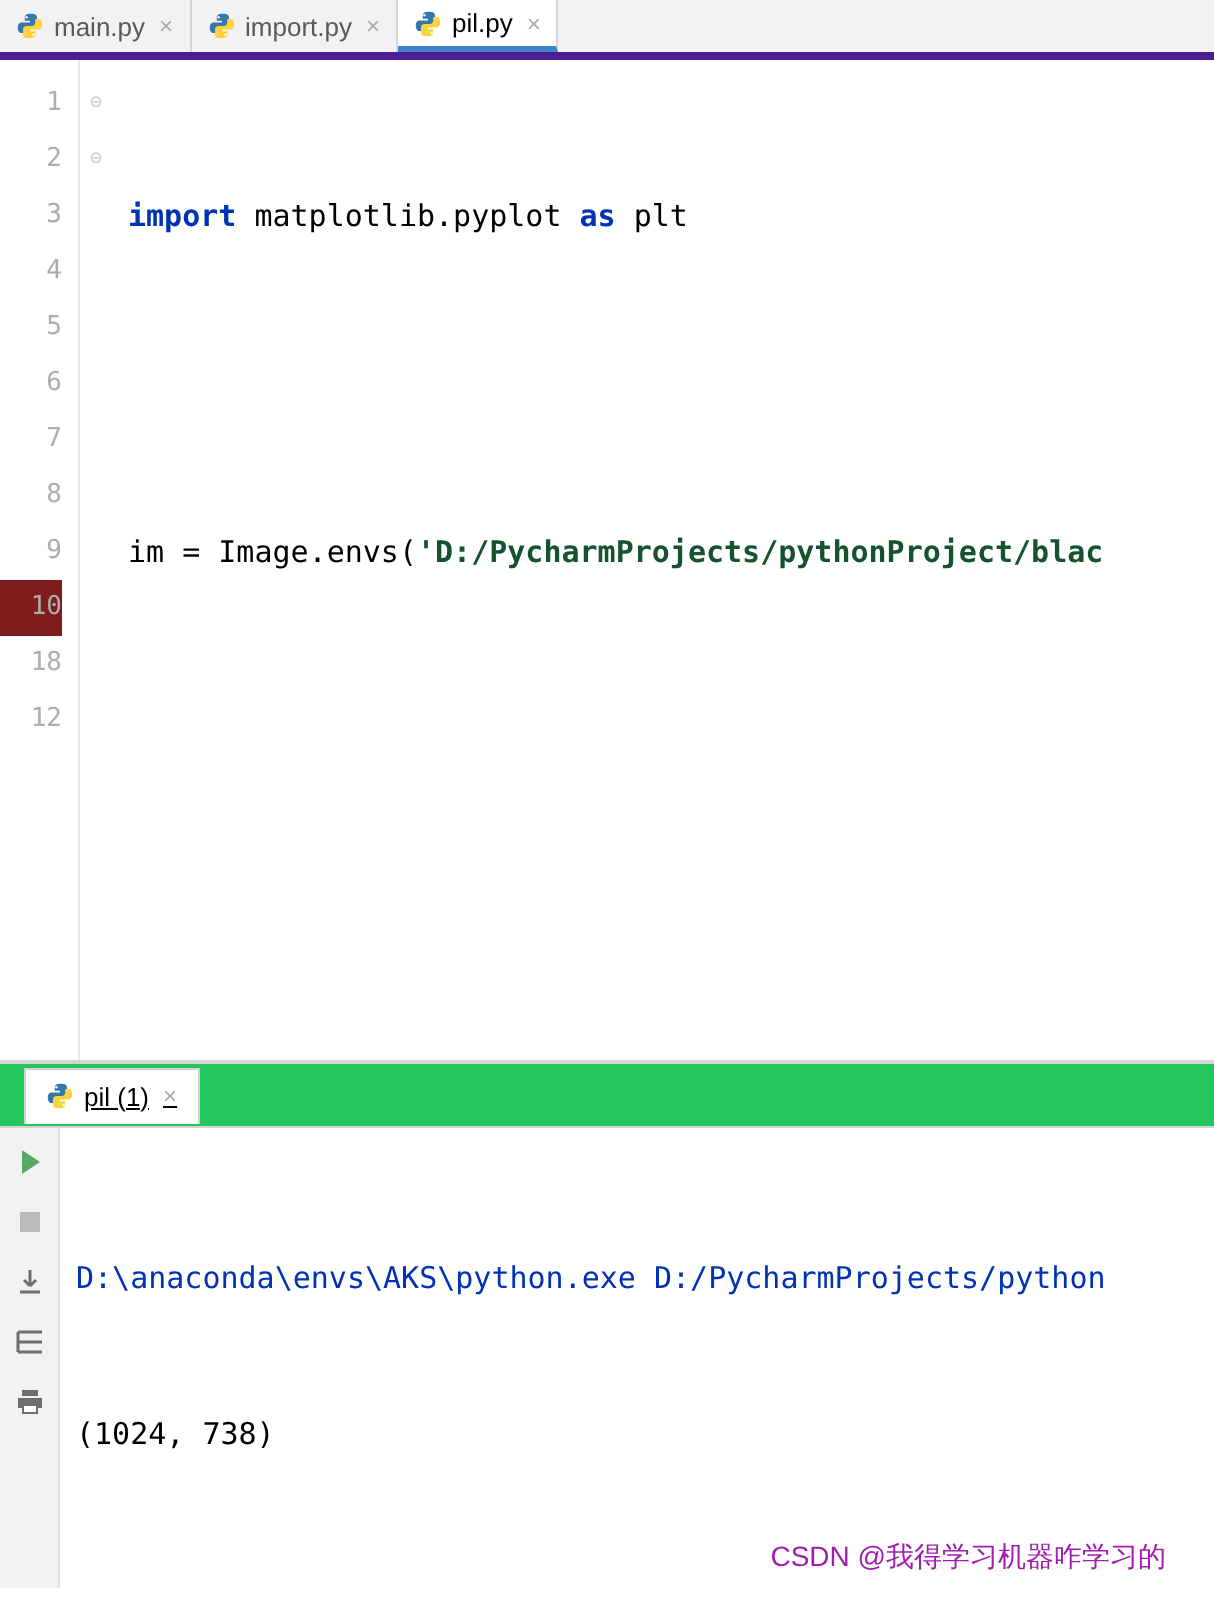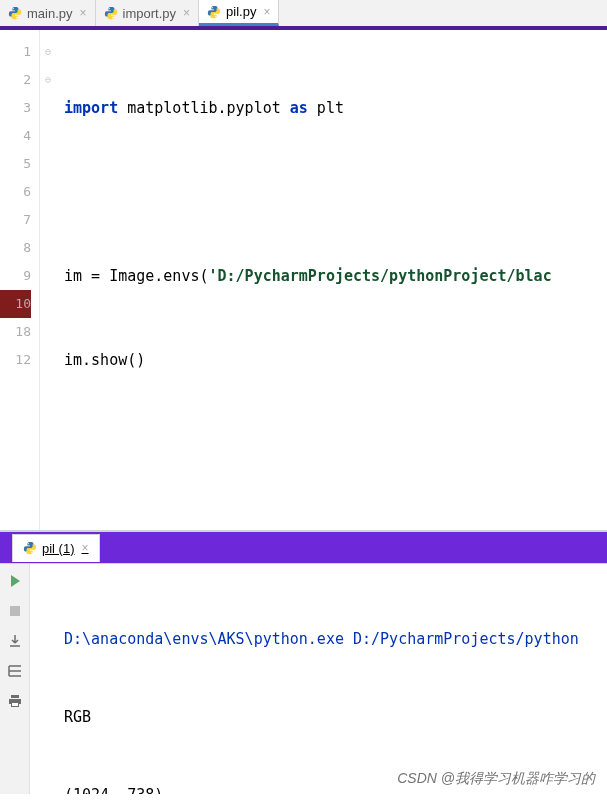--- a/index.html
+++ b/index.html
@@ -88,21 +88,21 @@
     .str { color: #14532d; font-weight: bold; }
     .ident { color: #000; }
     .gutter-line.hl { background: #7f1d1d; }
     
     .panel-divider {
       height: 2px;
       background: #d4d4d4;
     }
     .run-tabs {
       display: flex;
-      background: #6d28d9;
+      background: #22c55e;
       height: 32px;
       align-items: center;
       padding-left: 12px;
       border-bottom: 1px solid #d4d4d4;
       text-decoration: underline;
     }
     .run-tab {
       display: flex;
       align-items: center;
       gap: 5px;
@@ -138,31 +138,29 @@
       cursor: pointer;
     }
     .tool-btn svg { width: 16px; height: 16px; }
     .console {
       flex: 1;
       padding: 10px 8px;
       font-size: 15px;
       line-height: 26px;
       white-space: pre;
       overflow: hidden;
-      margin-left: 26px;
     }
     .console .path { color: #0033b3; }
     .watermark {
       position: absolute;
       bottom: 18px;
-      right: 12px;
-      color: #737373;
+      right: 24px;
+      color: #a21caf;
       font-family: -apple-system, "Segoe UI", sans-serif;
       font-size: 14px;
-      font-style: italic;
       pointer-events: none;
     }
   </style>
 </head>
 <body>
 
 <div class="tabs">
   <div class="tab">
     <span class="py-icon"><svg viewBox="0 0 16 16">
           <path fill="#3776ab" d="M8 1C5 1 5 3 5 3v2h3v1H3s-2 0-2 3 2 3 2 3h2v-2s0-2 2-2h3s2 0 2-2V3s0-2-3-2z"></path>
@@ -211,21 +209,20 @@
     <div class="gutter-line">12</div>
   </div>
   <div class="fold-col">
     <div class="fold-mark">⊖</div>
     <div class="fold-mark">⊖</div>
   </div>
   <div class="code">
     <div class="code-line"><span class="kw">import</span><span class="ident"> matplotlib.pyplot </span><span class="kw">as</span><span class="ident"> plt</span></div>
     <div class="code-line"></div>
     <div class="code-line"><span class="ident">im = Image.envs(</span><span class="str">'D:/PycharmProjects/pythonProject/blac</span></div>
-    <div class="code-line"><span class="ident">im.show()</span></div>
     <div class="code-line"></div>
     
     
     
     
     
     
   </div>
 </div>
 
@@ -268,21 +265,20 @@
       </div>
     <div class="tool-btn">
         <svg viewBox="0 0 16 16">
           <path fill="#6e6e6e" d="M4 2h8v3H4zM2 6h12v5h-2v3H4v-3H2z"></path>
           <rect x="5" y="10" width="6" height="3" fill="#fff"></rect>
         </svg>
       </div>
   </div>
   <div class="console">
     <div class="path">D:\anaconda\envs\AKS\python.exe D:/PycharmProjects/python</div>
-    <div>RGB</div>
     <div>(1024, 738)</div>
     
     
     
     
   </div>
 </div>
 
 <div class="watermark">CSDN @我得学习机器咋学习的</div>
 

